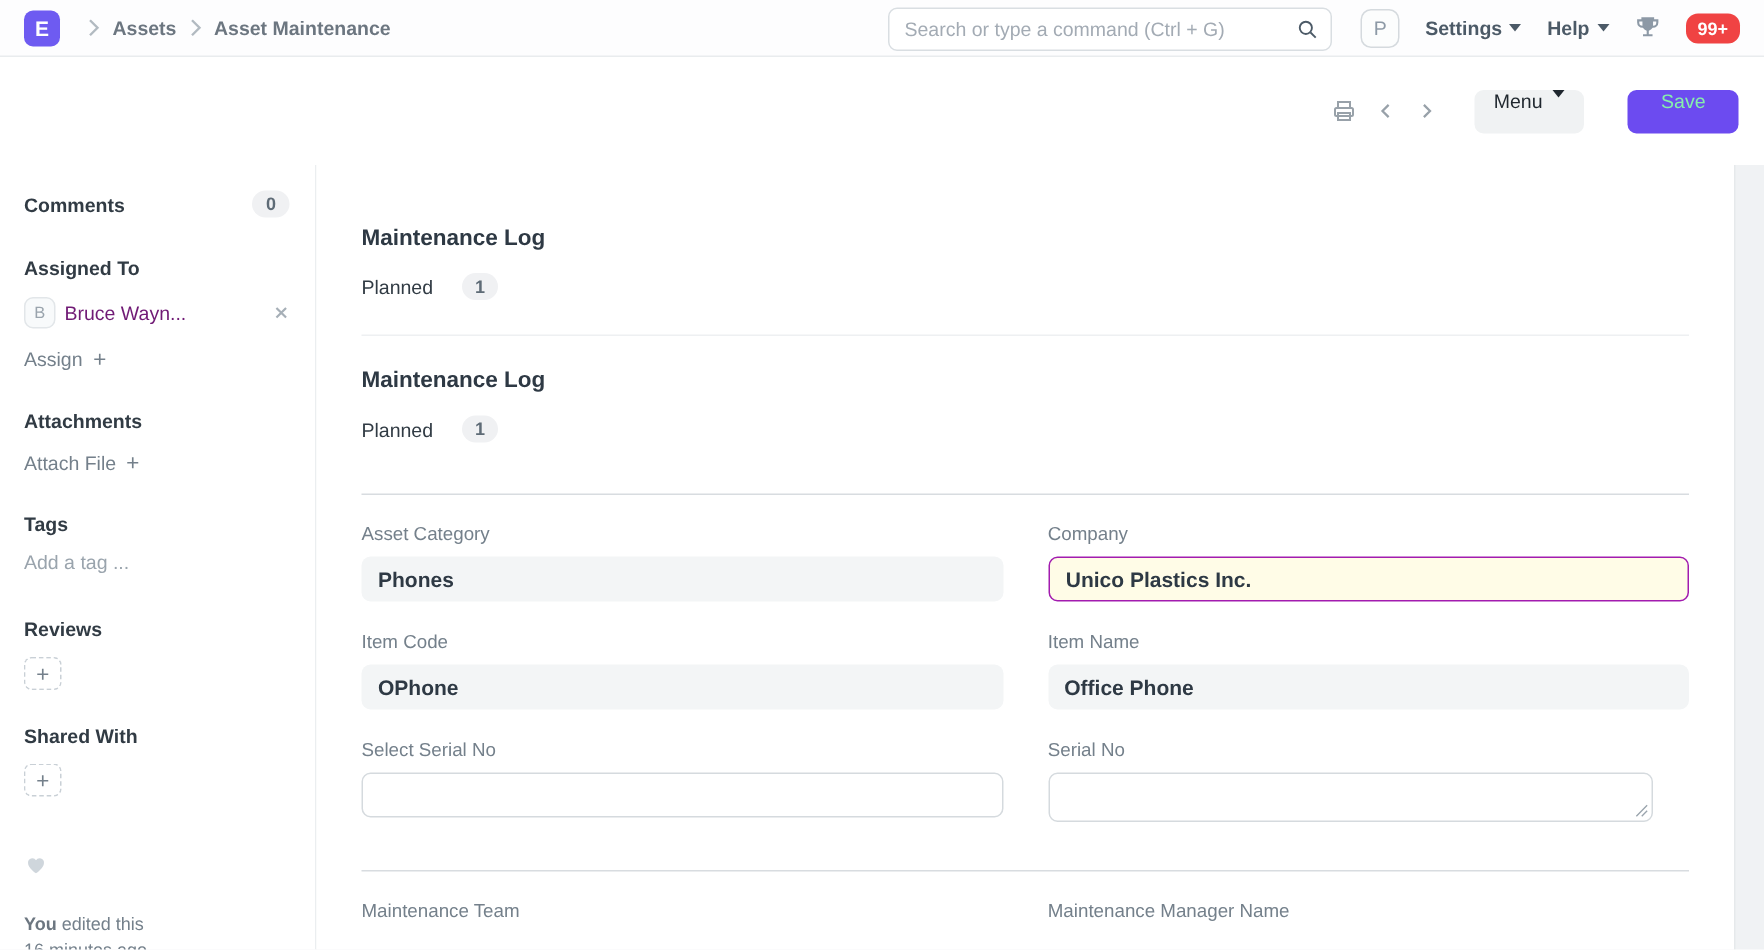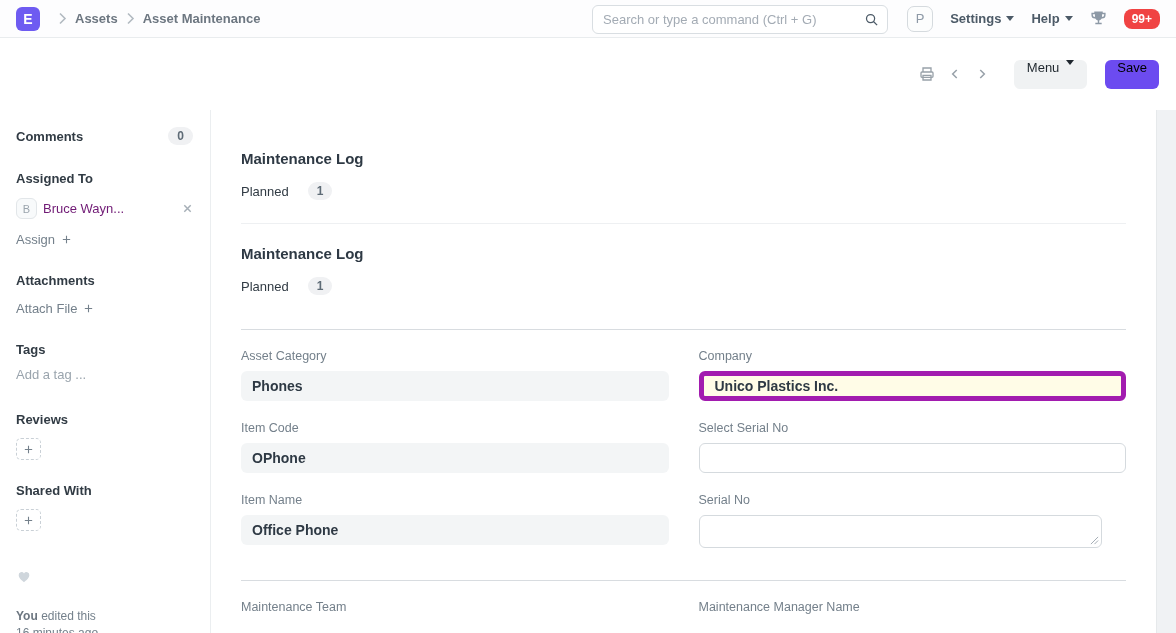--- a/index.html
+++ b/index.html
@@ -56,21 +56,21 @@
   .page-title { font-size: 24px; font-weight: bold; color: #2e3944; letter-spacing: .2px; }
   .head-actions { margin-left: auto; display: flex; align-items: center; gap: 9px; }
   .icon-btn { color: #98a1a9; cursor: pointer; padding: 2px; }
   .btn {
     height: 29px; border-radius: 6px; border: none; font-size: 13px;
     font-family: "Liberation Sans", sans-serif; cursor: pointer;
     display: inline-flex; align-items: flex-start; gap: 7px; padding: 0 13px;
   }
   .btn-default { background: #f0f2f3; color: #1f272e; margin-left: 14px; }
   .btn-default .caret { border-top-color: #1f272e; }
-  .btn-primary { background: #6c4bf0; color: #000000; margin-left: 9px; font-weight: 500; padding: 0 12px; }
+  .btn-primary { background: #6c4bf0; color: #86efac; margin-left: 20px; font-weight: 500; padding: 0 22px; }
 
   
   .page-body { display: flex; height: 523px; background: #fff; }
   .sidebar {
     width: 211px; min-width: 211px; border-right: 1px solid #ebeef0;
     padding: 17px 17px 0 16px; background: #fff;
   }
   .main { flex: 1; padding: 0 30px; background: #fff; overflow: hidden; }
   .scroll-strip { width: 20px; min-width: 20px; background: #f0f2f4; border-left: 1px solid #e6e9eb; }
 
@@ -121,21 +121,21 @@
   .form-grid {
     display: grid; grid-template-columns: 1fr 1fr; column-gap: 30px; row-gap: 20px;
     padding-top: 19px;
   }
   .field-label { font-size: 12.5px; color: #74808b; margin-bottom: 8px; }
   .control {
     height: 30px; border-radius: 6px; padding: 0 11px; font-size: 14px; font-weight: bold;
     color: #2e3944; display: flex; align-items: center; width: 100%;
   }
   .control-readonly { background: #f3f5f6; cursor: default; }
-  .control-reqd { background: #fffce7; border: 5px solid #a21caf; cursor: pointer; }
+  .control-reqd { background: #fffce7; border: 1px solid #a21caf; cursor: pointer; }
   .control-input {
     background: #fff; border: 1px solid #d5dade; outline: none;
     font-family: "Liberation Sans", sans-serif;
   }
   .textarea-wrap { position: relative; width: calc(100% - 24px); }
   .control-textarea {
     width: 100%; height: 33px; border: 1px solid #d5dade; border-radius: 6px;
     background: #fff; resize: none; outline: none; padding: 5px 10px;
     font-family: "Liberation Sans", sans-serif; font-size: 14px;
   }
@@ -337,27 +337,27 @@
       <div>
         <div class="field-label">Company</div>
         <div class="control control-reqd">Unico Plastics Inc.</div>
       </div>
 
       <div>
         <div class="field-label">Item Code</div>
         <div class="control control-readonly">OPhone</div>
       </div>
       <div>
+        <div class="field-label">Item Name</div>
+        <div class="control control-readonly">Office Phone</div>
+      </div>
+
+      <div>
         <div class="field-label">Select Serial No</div>
         <input class="control control-input" value="" style="">
-      </div>
-
-      <div>
-        <div class="field-label">Item Name</div>
-        <div class="control control-readonly">Office Phone</div>
       </div>
       <div>
         <div class="field-label">Serial No</div>
         <div class="textarea-wrap">
           <textarea class="control-textarea" style=""></textarea>
           <span class="resize-grip">
             <svg width="9" height="9" viewBox="0 0 10 10" stroke="currentColor" stroke-width="1" fill="none">
                 <path d="M9 1L1 9M9 5L5 9"></path>
               </svg>
           </span>

